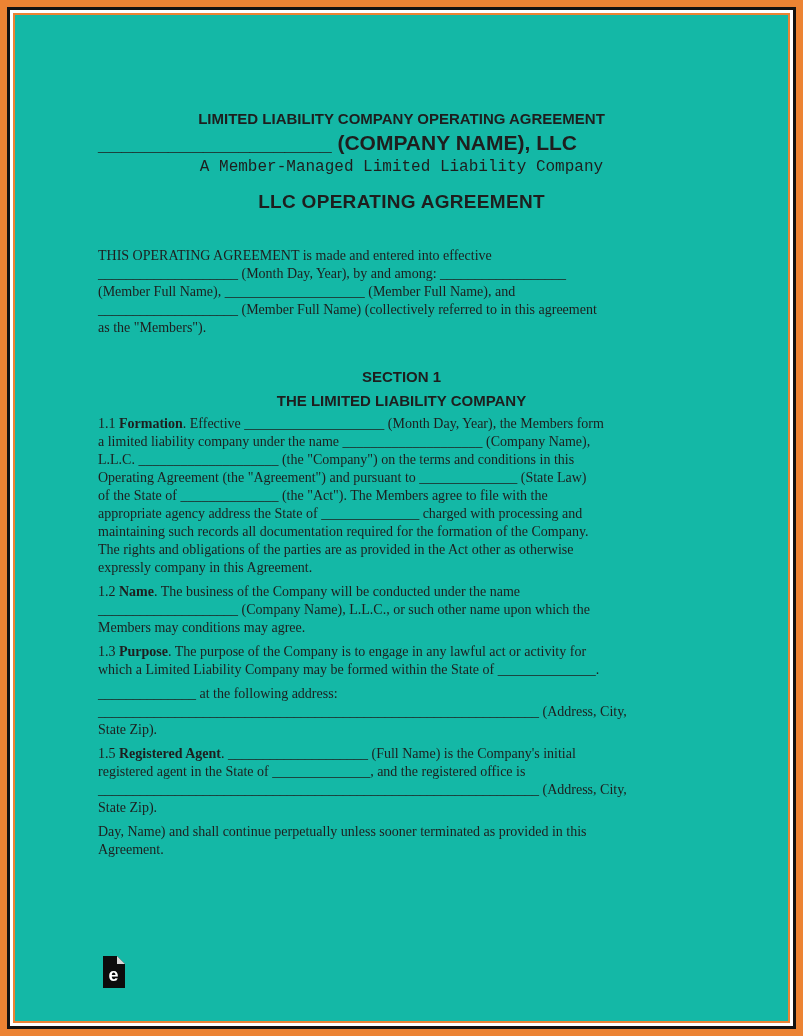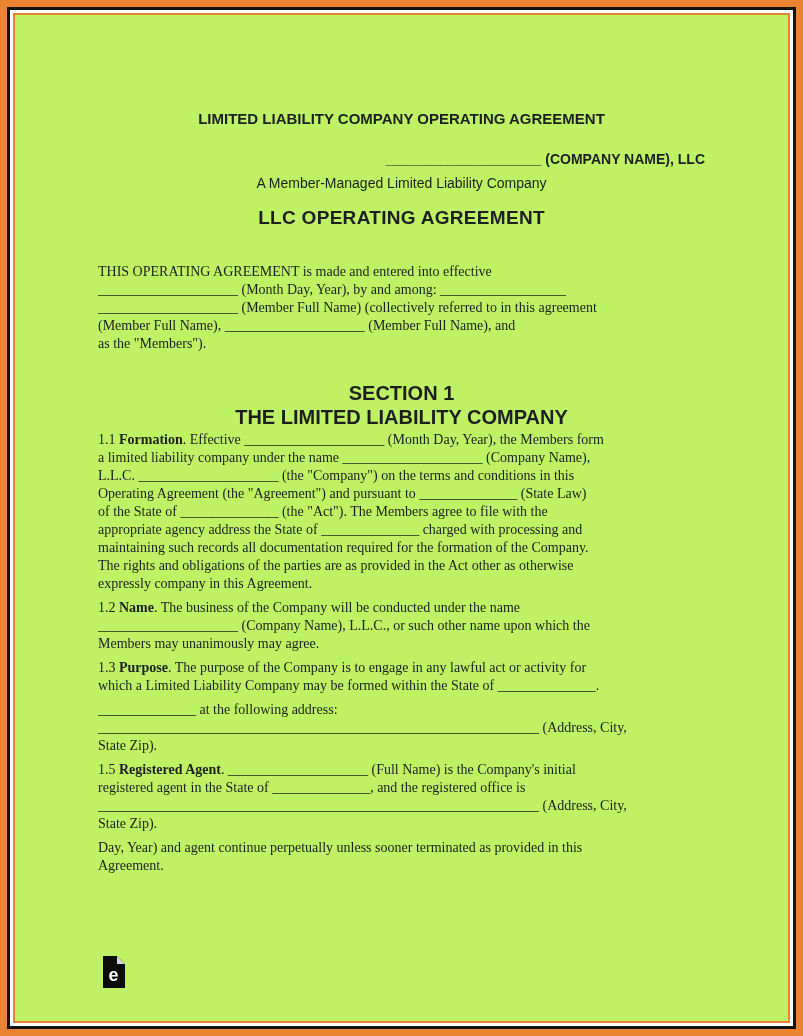--- a/index.html
+++ b/index.html
@@ -8,41 +8,41 @@
 
   
   .frame-outer { width: 803px; height: 1036px; border: 7px solid #ec8333; }
   .frame-black { width: 100%; height: 100%; border: 3px solid #121212; }
   .frame-gap   { width: 100%; height: 100%; border: 3px solid #ffffff; }
   .frame-inner { width: 100%; height: 100%; border: 2px solid #ec8333; }
 
   .page {
     position: relative;
     width: 100%; height: 100%;
-    background: #bef264;
+    background: #14b8a6;
     padding: 92px 83px 0 83px;
     overflow: hidden;
   }
 
   .header-line1 { font-size: 15px; line-height: 24px; font-weight: bold; text-align: center; }
-  .header-line2 { font-size: 14px; line-height: 24px; font-weight: bold; text-align: right; white-space: pre; margin-top: 16px; }
-  .header-line3 { font-size: 14px; line-height: 25px; text-align: center; }
+  .header-line2 { font-size: 21px; line-height: 24px; font-weight: bold; text-align: left; white-space: pre; }
+  .header-line3 { font-size: 16px; line-height: 25px; text-align: center; font-family: Liberation Mono, monospace; }
 
   .main-title {
     font-size: 19px; line-height: 26px; font-weight: bold;
     text-align: center; letter-spacing: 0.3px;
     margin: 9px 0 32px 0;
   }
 
   .paragraph { font-size: 14px; line-height: 18px; margin-bottom: 6px; }
   .paragraph .line { white-space: pre; font-family: Liberation Serif, serif; }
 
   .section-block { margin: 28px 0 2px 0; }
   .section-heading, .section-subheading {
-    font-size: 20px; line-height: 24px; font-weight: bold; text-align: center;
+    font-size: 15px; line-height: 24px; font-weight: bold; text-align: center;
   }
 
   .logo {
     position: absolute; left: 88px; top: 941px;
     width: 22px; height: 32px;
   }
   .logo svg { display: block; }
 </style>
 </head>
 <body>
@@ -58,22 +58,22 @@
             <div class="header-line1">LIMITED LIABILITY COMPANY OPERATING AGREEMENT</div>
             <div class="header-line2">____________________ (COMPANY NAME), LLC</div>
             <div class="header-line3">A Member-Managed Limited Liability Company</div>
           </div>
 
           <div class="main-title">LLC OPERATING AGREEMENT</div>
 
           <div class="paragraph">
               <div class="line">THIS OPERATING AGREEMENT is made and entered into effective</div>
               <div class="line">____________________ (Month Day, Year), by and among: __________________</div>
+              <div class="line">(Member Full Name), ____________________ (Member Full Name), and</div>
               <div class="line">____________________ (Member Full Name) (collectively referred to in this agreement</div>
-              <div class="line">(Member Full Name), ____________________ (Member Full Name), and</div>
               <div class="line">as the "Members").</div>
             </div>
 
           <div class="section-block">
             <div class="section-heading">SECTION 1</div>
             <div class="section-subheading">THE LIMITED LIABILITY COMPANY</div>
           </div>
 
           <div id="clauses">
               <div class="paragraph">
@@ -83,39 +83,39 @@
                 <div class="line">Operating Agreement (the "Agreement") and pursuant to ______________ (State Law)</div>
                 <div class="line">of the State of ______________ (the "Act"). The Members agree to file with the</div>
                 <div class="line">appropriate agency address the State of ______________ charged with processing and</div>
                 <div class="line">maintaining such records all documentation required for the formation of the Company.</div>
                 <div class="line">The rights and obligations of the parties are as provided in the Act other as otherwise</div>
                 <div class="line">expressly company in this Agreement.</div>
               </div>
               <div class="paragraph">
                 <div class="line">1.2 <b>Name</b>. The business of the Company will be conducted under the name</div>
                 <div class="line">____________________ (Company Name), L.L.C., or such other name upon which the</div>
-                <div class="line">Members may unanimously may agree.</div>
+                <div class="line">Members may conditions may agree.</div>
               </div>
               <div class="paragraph">
                 <div class="line">1.3 <b>Purpose</b>. The purpose of the Company is to engage in any lawful act or activity for</div>
                 <div class="line">which a Limited Liability Company may be formed within the State of ______________.</div>
               </div>
               <div class="paragraph">
                 <div class="line">______________ at the following address:</div>
                 <div class="line">_______________________________________________________________ (Address, City,</div>
                 <div class="line">State Zip).</div>
               </div>
               <div class="paragraph">
                 <div class="line">1.5 <b>Registered Agent</b>. ____________________ (Full Name) is the Company's initial</div>
                 <div class="line">registered agent in the State of ______________, and the registered office is</div>
                 <div class="line">_______________________________________________________________ (Address, City,</div>
                 <div class="line">State Zip).</div>
               </div>
               <div class="paragraph">
-                <div class="line">Day, Year) and agent continue perpetually unless sooner terminated as provided in this</div>
+                <div class="line">Day, Name) and shall continue perpetually unless sooner terminated as provided in this</div>
                 <div class="line">Agreement.</div>
               </div>
             </div>
 
           <div class="logo">
             <svg width="22" height="32" viewBox="0 0 22 32">
               <path d="M0 0 H14 L22 8 V32 H0 Z" fill="#0c0c0c"></path>
               <path d="M14 0 L22 8 H14 Z" fill="#d8d8d8"></path>
               <text x="10.5" y="25" text-anchor="middle" font-size="18" font-weight="bold" fill="#ffffff" font-family="Liberation Sans, sans-serif">e</text>
             </svg>

